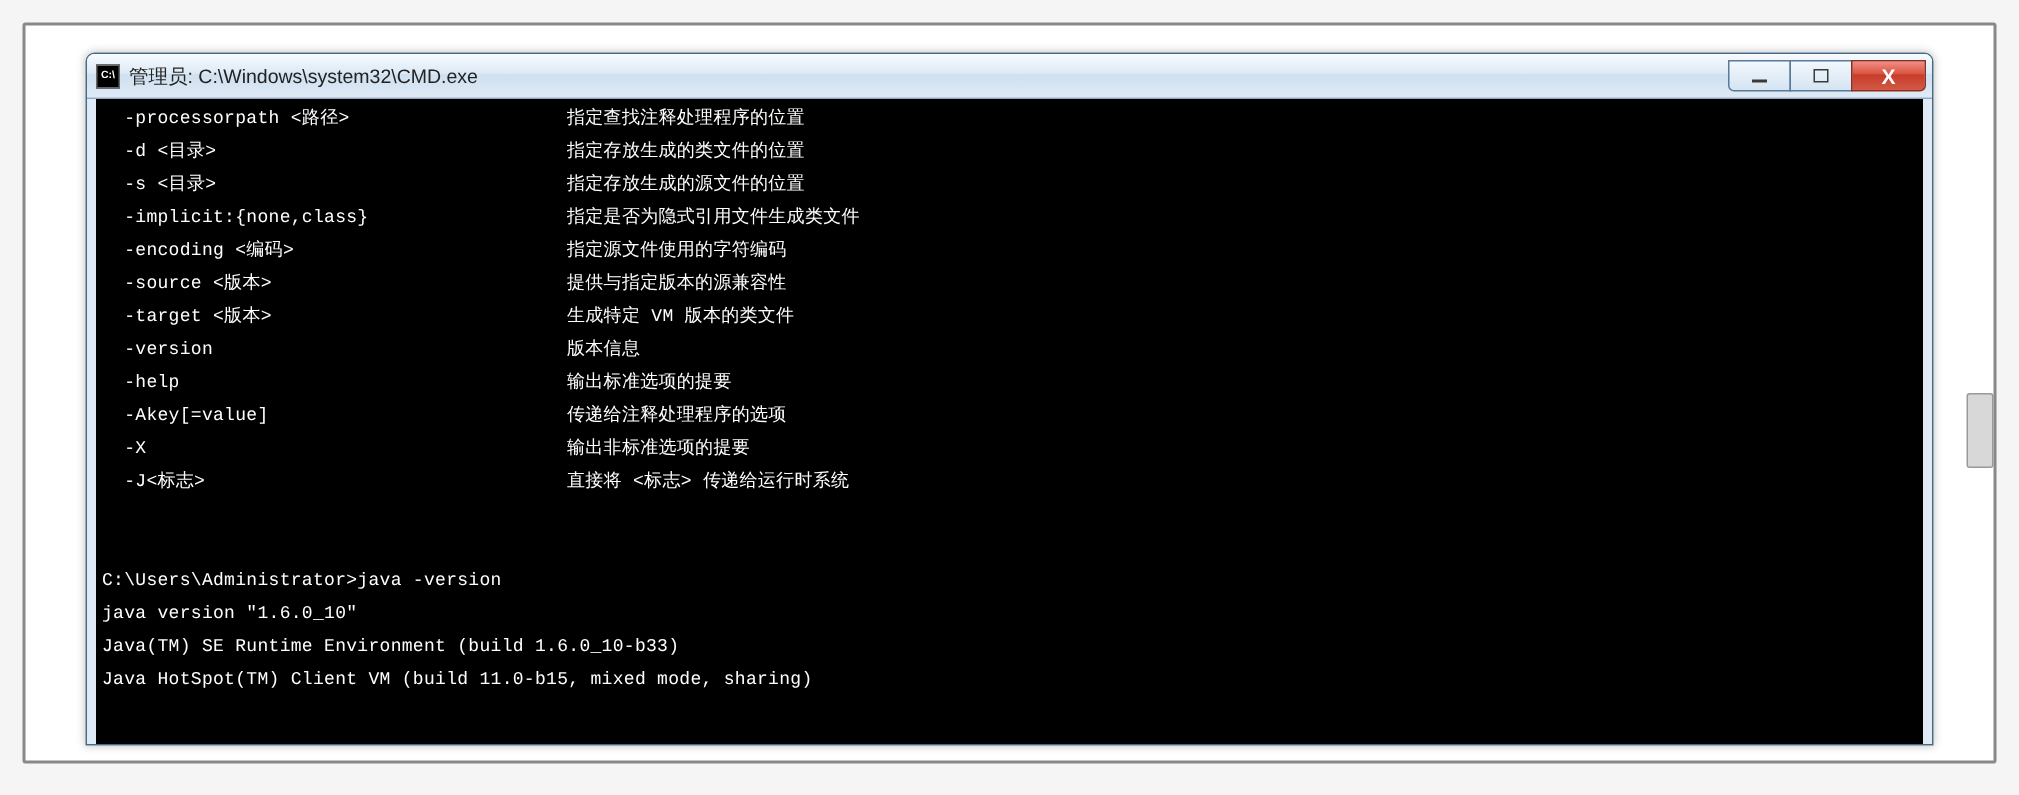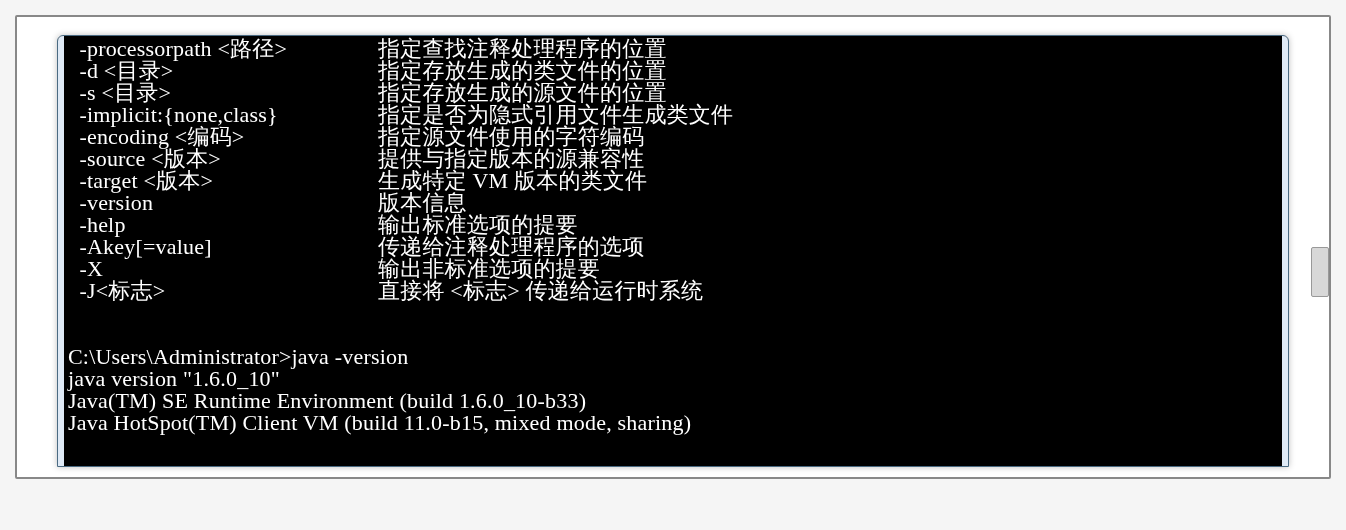--- a/index.html
+++ b/index.html
@@ -87,35 +87,50 @@
     .win-btn .shape-min {
       width: 10px; height: 2px; background:#3a3a3a; margin-top:6px;
     }
     .win-btn .shape-max {
       width: 10px; height: 9px; border:1.5px solid #3a3a3a;
     }
     .win-btn .shape-x { font-weight: bold; font-size: 14px; }
     .terminal {
       background: #000;
       color: #fff;
-      font-family: Liberation Serif, serif;
-      font-size: 22px;
+      font-family: Liberation Mono, monospace;
+      font-size: 12px;
       line-height: 22px;
       padding: 2px 4px 6px 4px;
       white-space: pre;
       min-height: 430px;
       border-left: 6px solid #dfeaf6;
       border-right: 6px solid #dfeaf6;
       letter-spacing: 0.2px;
     }
     .opt-flag { display:inline-block; width: 310px; }
   </style>
 </head>
 <body>
 
 <div class="outer-frame">
   <div class="scroll-handle"></div>
 
   <div class="window">
+    <div class="titlebar">
+      <div class="title-icon">C:\</div>
+      <div class="title-text">管理员: C:\Windows\system32\CMD.exe</div>
+      <div class="win-buttons">
+        <div class="win-btn minimize">
+            <div class="shape-min"></div>
+          </div>
+        <div class="win-btn maximize">
+            <div class="shape-max"></div>
+          </div>
+        <div class="win-btn close">
+            <span class="shape-x">X</span>
+          </div>
+      </div>
+    </div>
 
     <div class="terminal" id="terminal"><div><span class="opt-flag">  -processorpath &lt;路径&gt;</span><span>指定查找注释处理程序的位置</span></div><div><span class="opt-flag">  -d &lt;目录&gt;</span><span>指定存放生成的类文件的位置</span></div><div><span class="opt-flag">  -s &lt;目录&gt;</span><span>指定存放生成的源文件的位置</span></div><div><span class="opt-flag">  -implicit:{none,class}</span><span>指定是否为隐式引用文件生成类文件</span></div><div><span class="opt-flag">  -encoding &lt;编码&gt;</span><span>指定源文件使用的字符编码</span></div><div><span class="opt-flag">  -source &lt;版本&gt;</span><span>提供与指定版本的源兼容性</span></div><div><span class="opt-flag">  -target &lt;版本&gt;</span><span>生成特定 VM 版本的类文件</span></div><div><span class="opt-flag">  -version</span><span>版本信息</span></div><div><span class="opt-flag">  -help</span><span>输出标准选项的提要</span></div><div><span class="opt-flag">  -Akey[=value]</span><span>传递给注释处理程序的选项</span></div><div><span class="opt-flag">  -X</span><span>输出非标准选项的提要</span></div><div><span class="opt-flag">  -J&lt;标志&gt;</span><span>直接将 &lt;标志&gt; 传递给运行时系统</span></div><div> </div><div> </div><div>C:\Users\Administrator&gt;java -version</div><div>java version "1.6.0_10"</div><div>Java(TM) SE Runtime Environment (build 1.6.0_10-b33)</div><div>Java HotSpot(TM) Client VM (build 11.0-b15, mixed mode, sharing)</div></div>
   </div>
 </div>
 
 </body></html>

